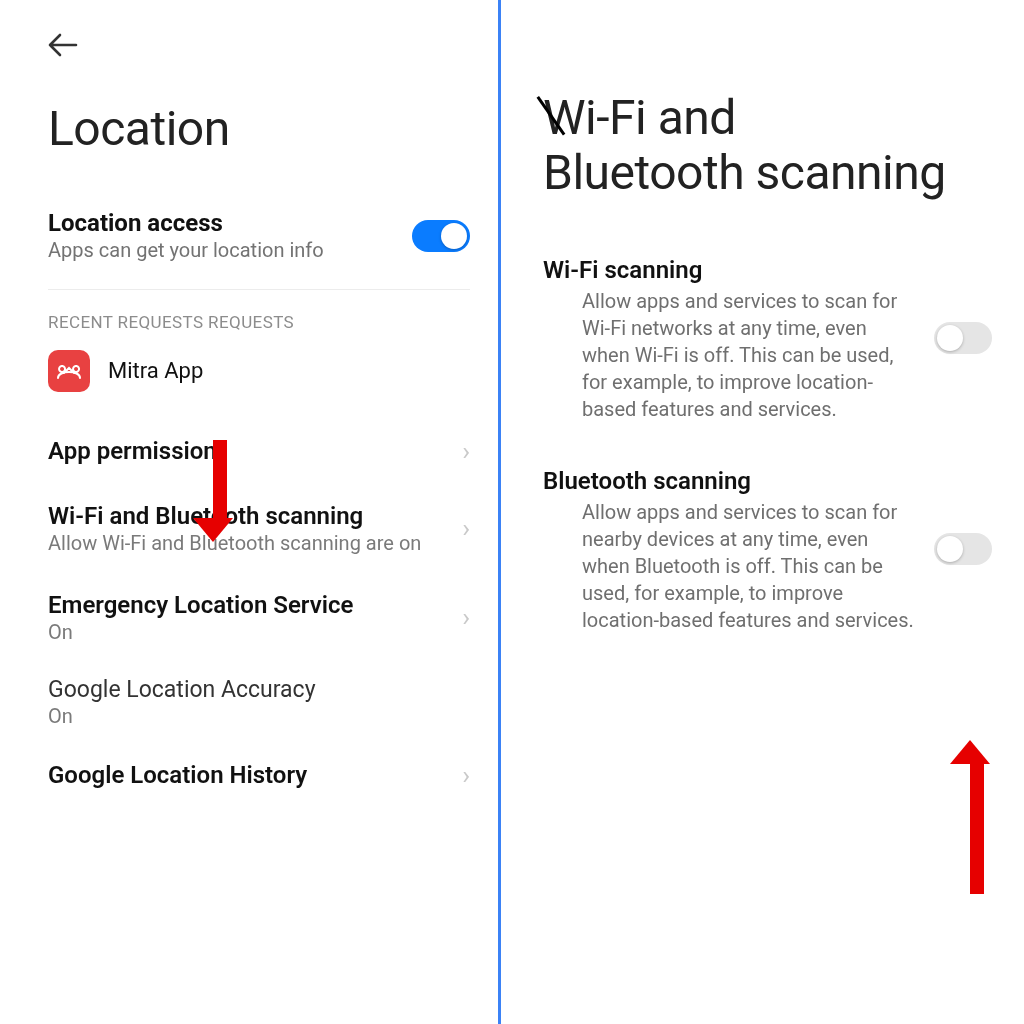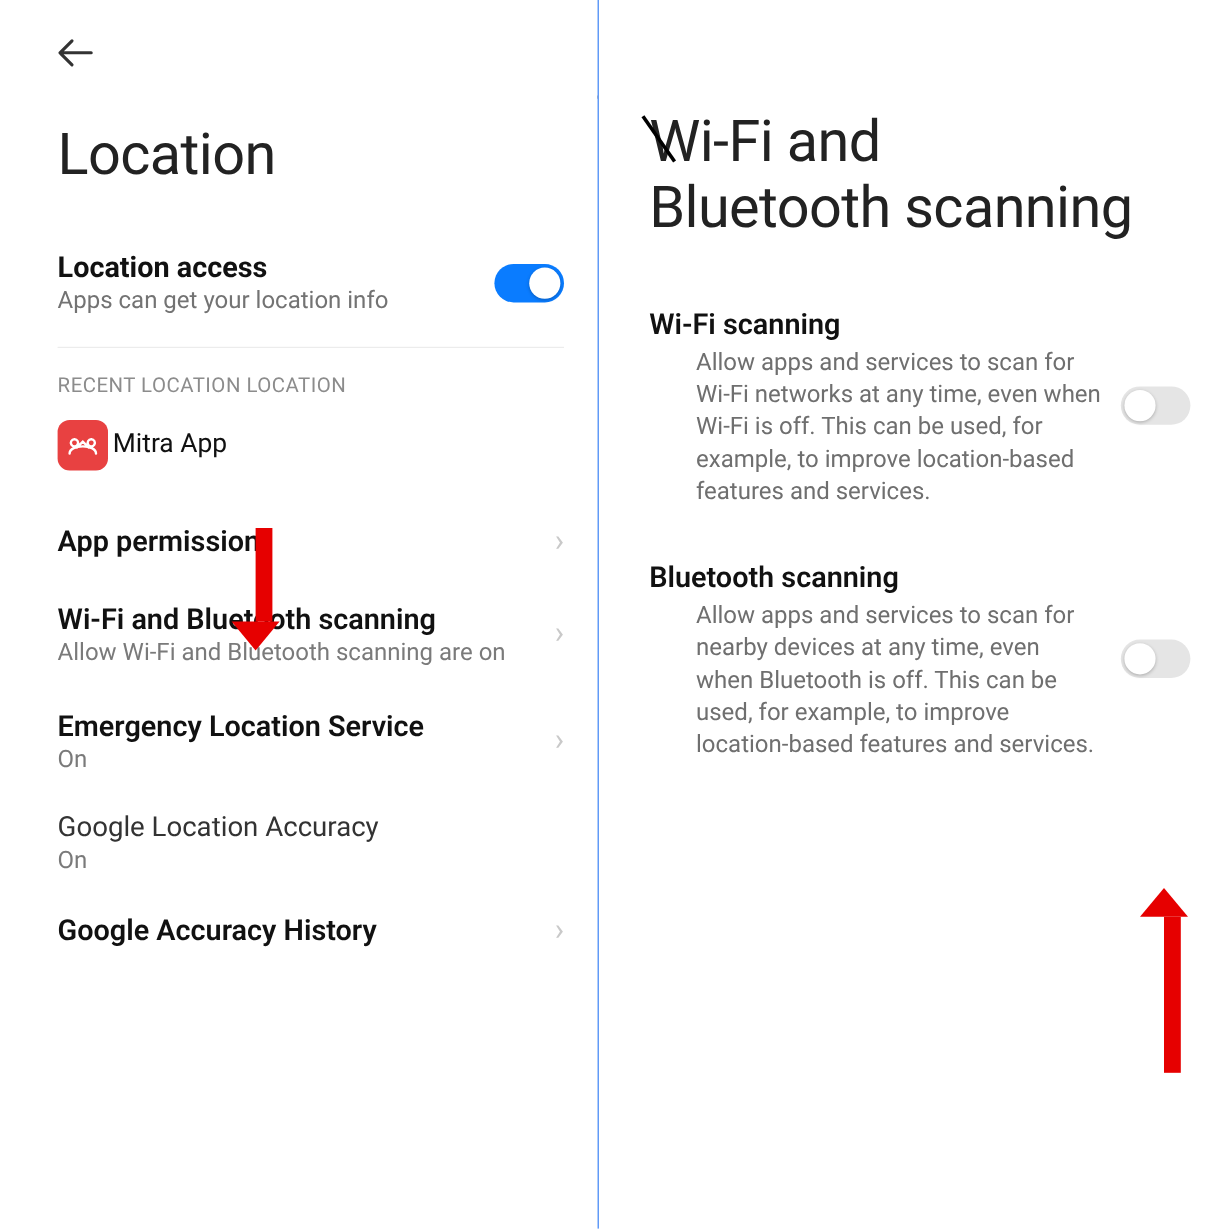--- a/index.html
+++ b/index.html
@@ -1,29 +1,29 @@
 <!DOCTYPE html>
 <html><head>
 <meta charset="utf-8">
 <style>
   html,body{margin:0;padding:0;font-family:Roboto,"Helvetica Neue",Arial,sans-serif;background:#fff;color:#111;}
   .canvas{width:1024px;height:1024px;position:relative;overflow:hidden;}
   .pane{position:absolute;top:0;height:100%;background:#fff;}
   .pane-left{left:0;width:498px;padding:20px 28px 0 48px;box-sizing:border-box;}
-  .pane-right{left:498px;width:526px;padding:20px 32px 0 42px;box-sizing:border-box;border-left:1px solid #3b82f6;}
+  .pane-right{left:498px;width:526px;padding:20px 32px 0 42px;box-sizing:border-box;border-left:3px solid #3b82f6;}
   .back-btn{font-size:30px;line-height:1;color:#333;margin-top:12px;margin-bottom:38px;display:inline-block;cursor:pointer;}
   .page-title{font-size:48px;font-weight:400;letter-spacing:-0.5px;color:#222;margin:0 0 52px 0;}
   .page-title-right{font-size:48px;font-weight:400;letter-spacing:-0.5px;color:#222;margin:70px 0 56px 0;line-height:1.15;}
   .toggle-row{display:flex;align-items:center;justify-content:space-between;margin-bottom:26px;}
   .toggle-row .texts{flex:1;padding-right:20px;}
   .row-title{font-size:24px;font-weight:700;color:#111;line-height:1.2;}
   .row-sub{font-size:20px;color:#737373;margin-top:0;line-height:1.25;}
   .divider{height:1px;background:#ececec;margin:10px 0 22px 0;}
   .section-caption{font-size:17px;letter-spacing:0.4px;color:#8c8c8c;margin:8px 0 18px 0;}
-  .app-row{display:flex;align-items:center;gap:4px;margin-bottom:26px;}
+  .app-row{display:flex;align-items:center;gap:18px;margin-bottom:26px;}
   .app-icon{width:42px;height:42px;border-radius:10px;background:#e84141;display:flex;align-items:center;justify-content:center;color:#fff;font-size:22px;}
   .nav-row{display:flex;align-items:center;justify-content:space-between;padding:18px 0;cursor:pointer;}
   .nav-row .texts{flex:1;padding-right:12px;}
   .chevron{color:#c9c9c9;font-size:26px;}
   .nav-title{font-size:24px;font-weight:600;color:#111;}
   .nav-title-light{font-size:23px;font-weight:400;color:#333;}
   .nav-sub{font-size:20px;color:#7a7a7a;margin-top:1px;}
   
   .toggle{position:relative;width:58px;height:32px;border-radius:16px;cursor:pointer;}
   .toggle .knob{position:absolute;top:3px;width:26px;height:26px;border-radius:50%;background:#fff;box-shadow:0 1px 3px rgba(0,0,0,0.25);}
@@ -88,21 +88,21 @@
       <div class="row-title">Location access</div>
       <div class="row-sub">Apps can get your location info</div>
     </div>
     <div class="toggle on">
           <div class="knob"></div>
         </div>
   </div>
 
   <div class="divider"></div>
 
-  <div class="section-caption">RECENT LOCATION LOCATION</div>
+  <div class="section-caption">RECENT REQUESTS REQUESTS</div>
 
   <div class="app-row">
     <div class="app-icon">
       <svg width="28" height="20" viewBox="0 0 28 20">
             <path d="M3 17 C3 9 25 9 25 17 M7 5 a3 3 0 1 0 0.1 0 M21 5 a3 3 0 1 0 0.1 0 M9 12 L14 7 L19 12" stroke="#fff" stroke-width="2" fill="none" stroke-linecap="round"></path>
           </svg>
     </div>
     <div class="nav-title-light" style="font-size:22px;color:#111;">Mitra App</div>
   </div>
 
@@ -131,21 +131,21 @@
 
   <div class="nav-row" style="padding:14px 0;">
     <div class="texts">
       <div class="nav-title-light">Google Location Accuracy</div>
       <div class="nav-sub">On</div>
     </div>
   </div>
 
   <div class="nav-row">
     <div class="texts">
-      <div class="nav-title">Google Accuracy History</div>
+      <div class="nav-title">Google Location History</div>
     </div>
     <span class="chevron">›</span>
   </div>
 </div>
 
 <div class="pane pane-right">
   <h1 class="page-title-right">
     <span class="cross-letter">W</span><span>i-Fi and</span><br>
     <span>Bluetooth scanning</span>
   </h1>

